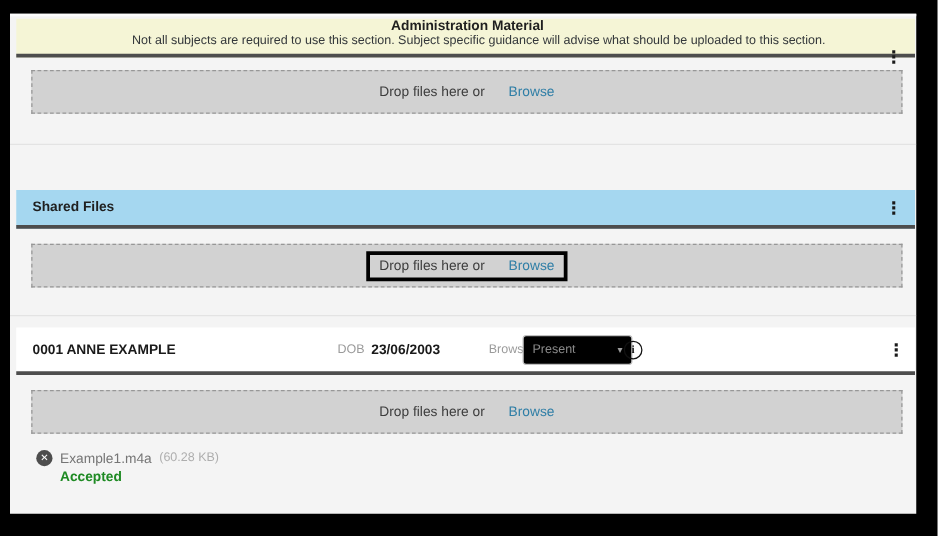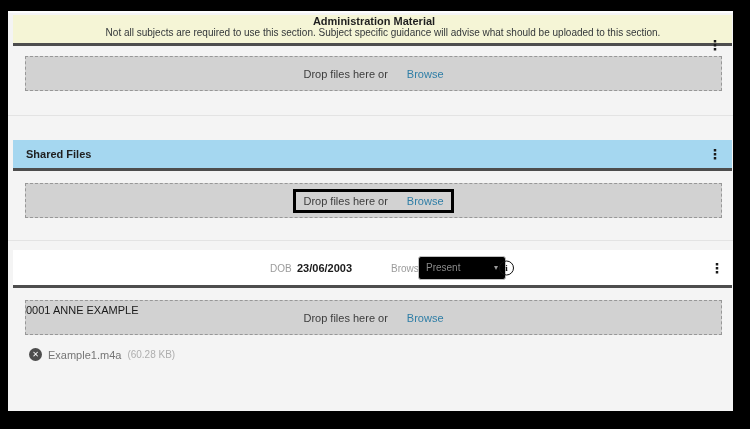--- a/index.html
+++ b/index.html
@@ -16,21 +16,21 @@
     border-top:2px solid #fdfdfd;
   }
   
   .bar {
     margin:0 1px 0 5px; height:28px;
     display:flex; align-items:center;
     padding:0 10px 0 13px;
     border-bottom:3px solid var(--header_underline,#4d4d4d);
   }
   .bar.admin  { margin-top:2px; background:var(--admin_header_bg,#f5f5d6);flex-direction:column; }
-  .bar.shared { margin-top:24px; background:var(--shared_header_bg,#a5d7f0); }
+  .bar.shared { margin-top:36px; background:var(--shared_header_bg,#a5d7f0); }
   .bar .title { font-size:11px; font-weight:bold; color:#1f1f1f; white-space:nowrap; }
   .bar .note  { font-size:10px; color:#33373a; margin-left:18px; white-space:nowrap; }
   .kebab {
     margin-left:auto; width:14px; text-align:center;
     font-size:14px; font-weight:bold; color:#1a1a1a;
     line-height:14px; cursor:pointer; user-select:none;
   }
   
   .dropzone {
     margin:10px 11px 0 17px; height:33px;
@@ -50,21 +50,21 @@
   
   .divider { height:1px; background:#e3e3e3; }
   .divider.d1 { margin-top:24px; }
   .divider.d2 { margin-top:22px; }
   
   .learner-row {
     position:relative; margin:9px 1px 0 5px; height:35px;
     background:#fff; border-bottom:3px solid var(--header_underline,#4d4d4d);
   }
   .learner-row > * { position:absolute; top:50%; transform:translateY(-50%); white-space:nowrap; }
-  .l-name   { left:13px;  font-size:11px; font-weight:normal; color:#1a1a1a;margin-top:42px; }
+  .l-name   { left:13px;  font-size:11px; font-weight:bold; color:#1a1a1a; }
   .l-doblab { left:257px; font-size:10px; color:#9b9b9b; }
   .l-dob    { left:284px; font-size:11px; font-weight:bold; color:#1a1a1a; }
   .l-statlab{ left:378px; font-size:10px; color:#9b9b9b; }
   .l-select {
     left:405px; width:72px; height:22px;
     background:#000000; border:1px solid #c0c0c0; border-radius:3px;
     display:flex; align-items:center; justify-content:space-between;
     padding:0 7px; font-size:10px; color:#8a8a8a; cursor:default;
   }
   .l-select .chev { font-size:8px; color:#9a9a9a; }
@@ -142,15 +142,16 @@
       <span class="browse">Browse</span>
     </span>
   </div>
 
   <div class="file-block">
     <div class="file-line">
       <span class="remove-icon">✕</span>
       <span class="file-name">Example1.m4a</span>
       <span class="file-size">(60.28 KB)</span>
     </div>
+    <div class="file-status">Accepted</div>
   </div>
 
 </div>
 
 </body></html>

